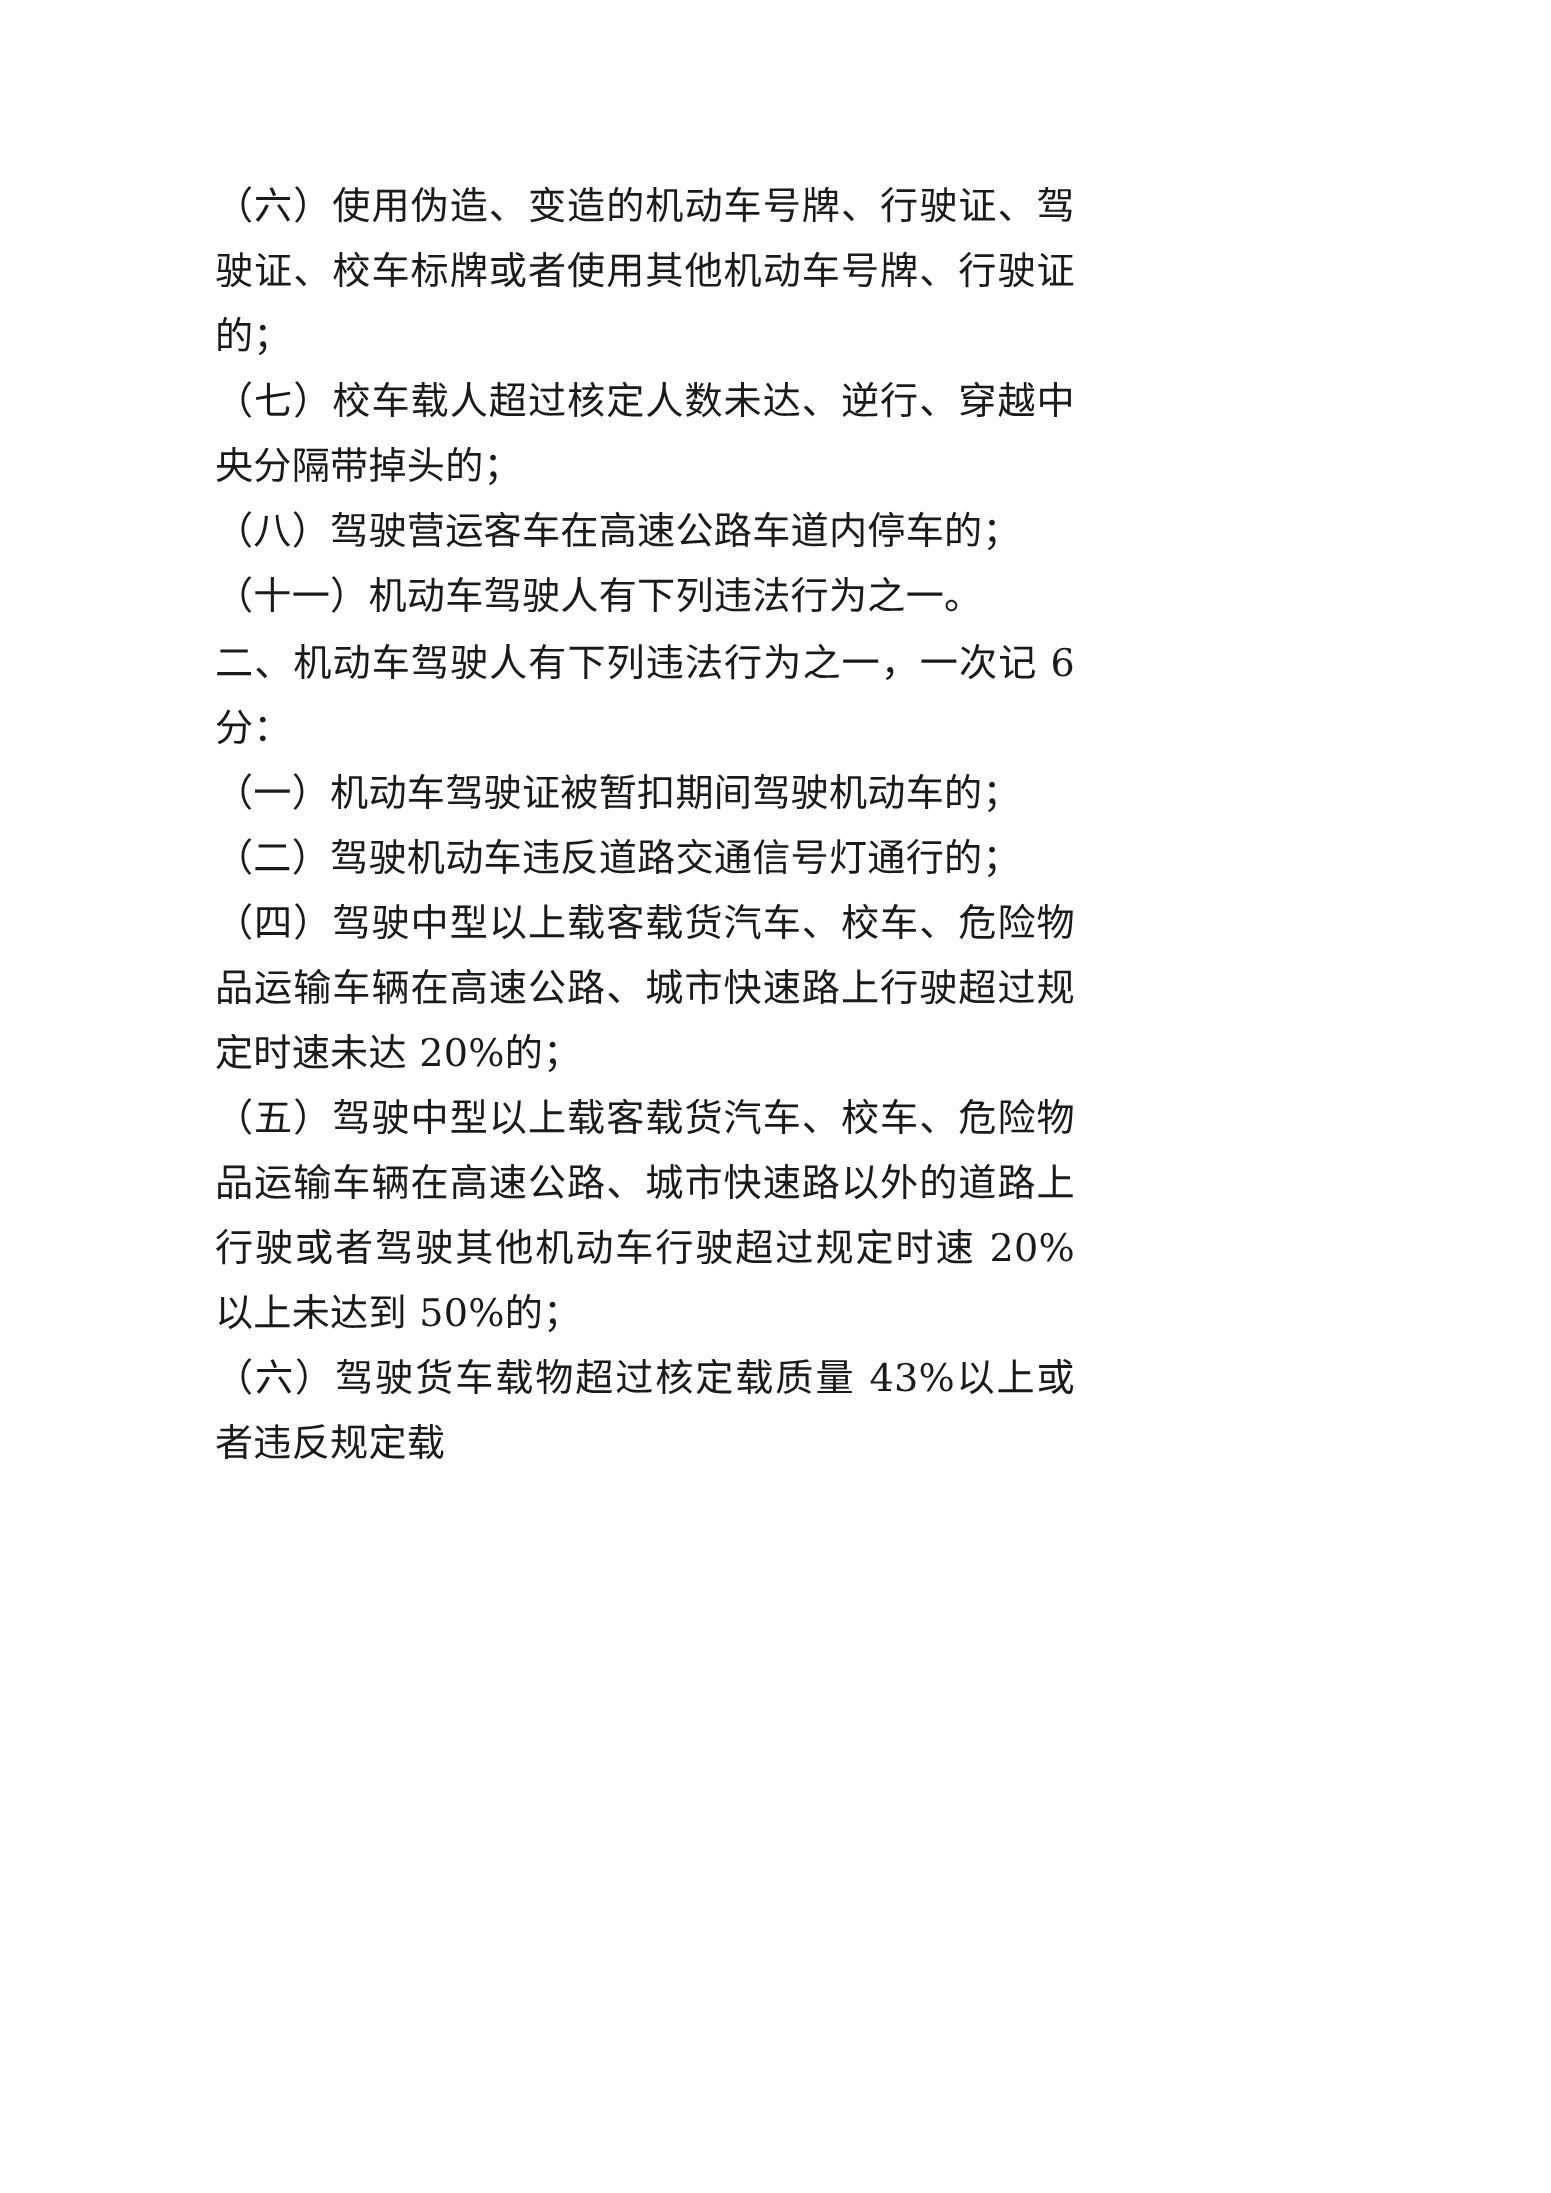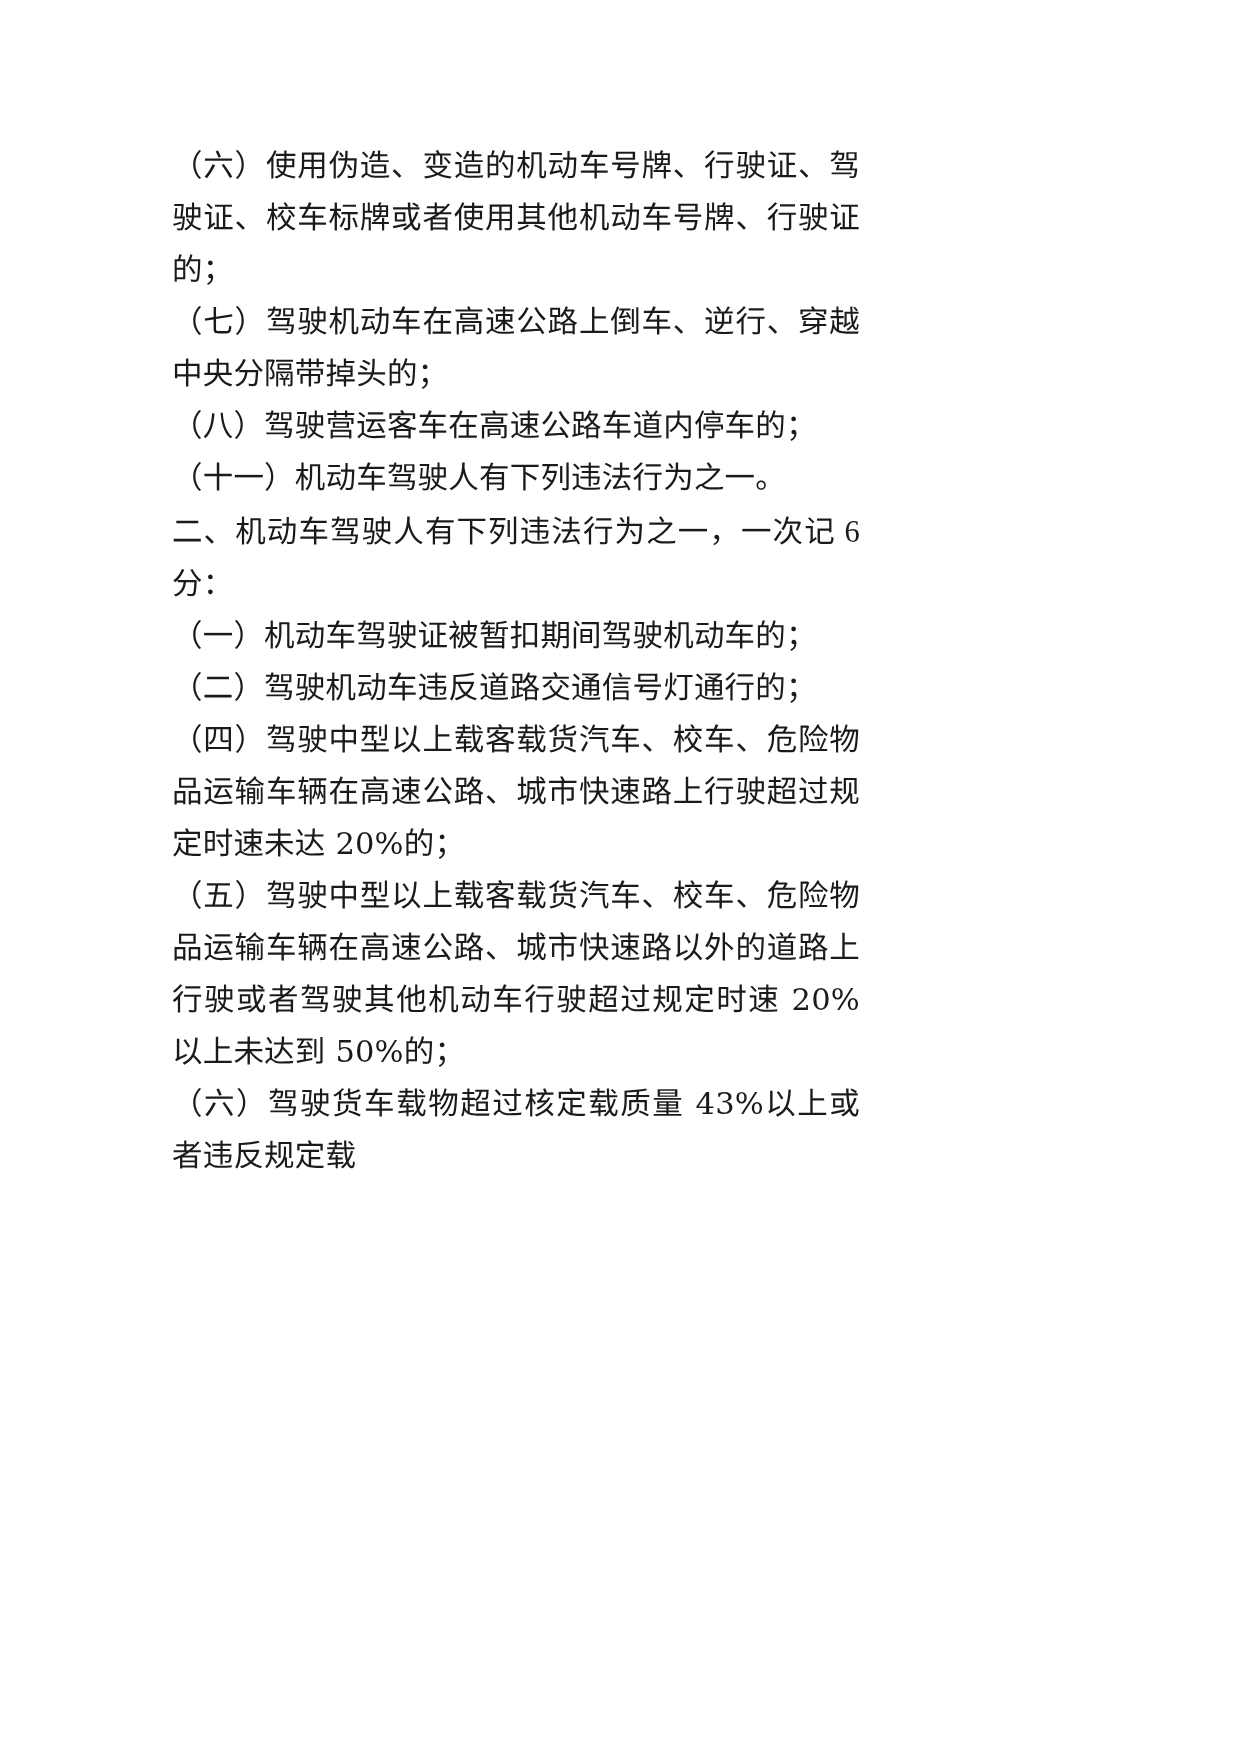--- a/index.html
+++ b/index.html
@@ -29,30 +29,29 @@
     text-align: justify;
     text-justify: inter-ideograph;
   }
   p.para {
     margin: 0 0 0 0;
     text-indent: 0;
     white-space: normal;
   }
   p.para.heading {
     margin-top: 2px;
-    font-family: Liberation Serif, serif;
   }
 </style>
 </head>
 <body>
 
 <div class="page">
   <div class="doc-body">
     <p class="para">（六）使用伪造、变造的机动车号牌、行驶证、驾驶证、校车标牌或者使用其他机动车号牌、行驶证的；</p>
-    <p class="para">（七）驾驶机动车在高速公路上倒车、逆行、穿越中央分隔带掉头的；</p>
+    <p class="para">（七）校车载人超过核定人数未达、逆行、穿越中央分隔带掉头的；</p>
     <p class="para">（八）驾驶营运客车在高速公路车道内停车的；</p>
     <p class="para">（十一）机动车驾驶人有下列违法行为之一。</p>
     <p class="para heading">二、机动车驾驶人有下列违法行为之一，一次记 6 分：</p>
     <p class="para">（一）机动车驾驶证被暂扣期间驾驶机动车的；</p>
     <p class="para">（二）驾驶机动车违反道路交通信号灯通行的；</p>
     <p class="para">（四）驾驶中型以上载客载货汽车、校车、危险物品运输车辆在高速公路、城市快速路上行驶超过规定时速未达 20%的；</p>
     <p class="para">（五）驾驶中型以上载客载货汽车、校车、危险物品运输车辆在高速公路、城市快速路以外的道路上行驶或者驾驶其他机动车行驶超过规定时速 20%以上未达到 50%的；</p>
     <p class="para">（六）驾驶货车载物超过核定载质量 43%以上或者违反规定载</p>
   </div>
 </div>

